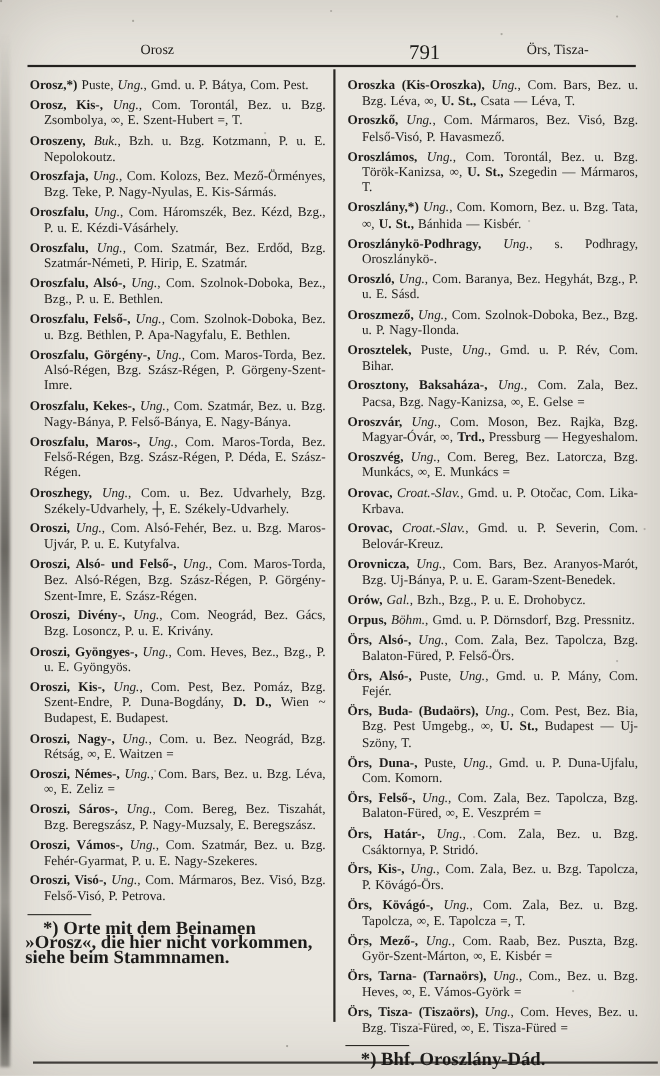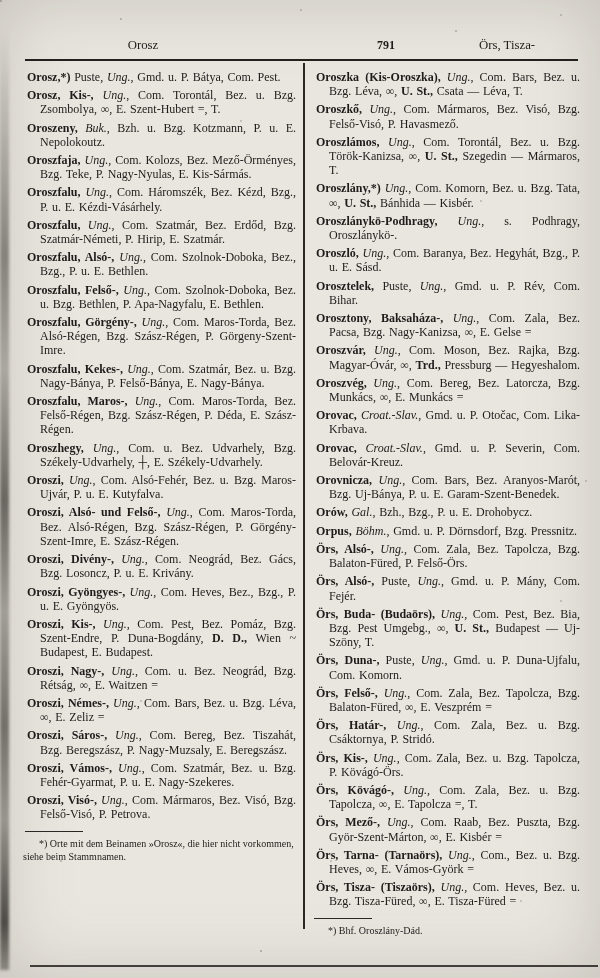--- a/index.html
+++ b/index.html
@@ -25,37 +25,37 @@
       240px 120px rgba(70,66,58,.3),480px 200px rgba(70,66,58,.3),
       90px 300px rgba(70,66,58,.3),540px 380px rgba(70,66,58,.35),
       200px 520px rgba(70,66,58,.3),560px 600px rgba(70,66,58,.3),
       140px 700px rgba(70,66,58,.3),430px 760px rgba(70,66,58,.3),
       260px 950px rgba(70,66,58,.4),380px 930px rgba(70,66,58,.3),
       520px 900px rgba(70,66,58,.3),60px 860px rgba(70,66,58,.35),
       330px 860px rgba(70,66,58,.3),585px 480px rgba(70,66,58,.3);}
   .running-header{position:absolute;top:38px;left:0;width:600px;height:18px;
     font-size:12.8px;padding-left:38px;}
   .rh-left{position:absolute;left:143px;transform:translateX(-50%);}
-  .rh-center{position:absolute;left:386px;transform:translateX(-50%);font-size:12px;font-weight:bold;}
+  .rh-center{position:absolute;left:386px;transform:translateX(-50%);font-size:19px;}
   .rh-right{position:absolute;left:507px;transform:translateX(-50%);}
   .header-rule{position:absolute;top:59px;left:25px;width:553px;height:2px;
     background:#23211e;}
   .column-divider{position:absolute;top:63px;left:303px;width:1.6px;height:866px;
     background:#2a2824;}
   .col{position:absolute;top:66px;}
   .col-left{left:23px;width:277px;}
   .col-right{left:312px;width:272px;}
   .entry{margin:4px;padding-left:13px;text-indent:-13px;
     text-align:justify;font-size:12px;line-height:14.2px;
     word-spacing:.06em;}
   .seg-b{font-weight:bold;}
   .seg-i{font-style:italic;}
   .fn-rule{width:58px;height:0;border-top:1.4px solid #2a2824;
     margin:9px 0 5px 2px;}
-  .footnote{font-size:10px;font-weight:normal;line-height:13px;
+  .footnote{font-size:17px;font-weight:bold;line-height:13px;
     text-indent:16px;margin:0;}
   .bottom-edge-line{position:absolute;top:965px;left:30px;width:568px;height:1.8px;
     background:rgba(26,24,21,.8);}
 </style>
 </head>
 <body>
 
 <div class="vignette"></div>
 <div class="scan-edge"></div>
 <div class="speckles"></div>
@@ -98,20 +98,21 @@
 </div>
 
 <div class="col col-right">
   <div>
       <p class="entry"><span class="seg-b">Oroszka (Kis-Oroszka),</span><span class="seg-i"> Ung.</span><span class="seg-r">, Com. Bars, Bez. u. Bzg. Léva, ∞, </span><span class="seg-b">U. St.,</span><span class="seg-r"> Csata — Léva, T.</span></p>
       <p class="entry"><span class="seg-b">Oroszkő,</span><span class="seg-i"> Ung.</span><span class="seg-r">, Com. Mármaros, Bez. Visó, Bzg. Felső-Visó, P. Havasmező.</span></p>
       <p class="entry"><span class="seg-b">Oroszlámos,</span><span class="seg-i"> Ung.</span><span class="seg-r">, Com. Torontál, Bez. u. Bzg. Török-Kanizsa, ∞, </span><span class="seg-b">U. St.,</span><span class="seg-r"> Szegedin — Mármaros, T.</span></p>
       <p class="entry"><span class="seg-b">Oroszlány,*)</span><span class="seg-i"> Ung.</span><span class="seg-r">, Com. Komorn, Bez. u. Bzg. Tata, ∞, </span><span class="seg-b">U. St.,</span><span class="seg-r"> Bánhida — Kisbér.</span></p>
       <p class="entry"><span class="seg-b">Oroszlánykö-Podhragy,</span><span class="seg-i"> Ung.</span><span class="seg-r">, s. Podhragy, Oroszlánykö-.</span></p>
       <p class="entry"><span class="seg-b">Oroszló,</span><span class="seg-i"> Ung.</span><span class="seg-r">, Com. Baranya, Bez. Hegyhát, Bzg., P. u. E. Sásd.</span></p>
+      <p class="entry"><span class="seg-b">Oroszmező,</span><span class="seg-i"> Ung.</span><span class="seg-r">, Com. Szolnok-Doboka, Bez., Bzg. u. P. Nagy-Ilonda.</span></p>
       <p class="entry"><span class="seg-b">Orosztelek,</span><span class="seg-r"> Puste, </span><span class="seg-i">Ung.</span><span class="seg-r">, Gmd. u. P. Rév, Com. Bihar.</span></p>
       <p class="entry"><span class="seg-b">Orosztony, Baksaháza-,</span><span class="seg-i"> Ung.</span><span class="seg-r">, Com. Zala, Bez. Pacsa, Bzg. Nagy-Kanizsa, ∞, E. Gelse =</span></p>
       <p class="entry"><span class="seg-b">Oroszvár,</span><span class="seg-i"> Ung.</span><span class="seg-r">, Com. Moson, Bez. Rajka, Bzg. Magyar-Óvár, ∞, </span><span class="seg-b">Trd.,</span><span class="seg-r"> Pressburg — Hegyeshalom.</span></p>
       <p class="entry"><span class="seg-b">Oroszvég,</span><span class="seg-i"> Ung.</span><span class="seg-r">, Com. Bereg, Bez. Latorcza, Bzg. Munkács, ∞, E. Munkács =</span></p>
       <p class="entry"><span class="seg-b">Orovac,</span><span class="seg-i"> Croat.-Slav.</span><span class="seg-r">, Gmd. u. P. Otočac, Com. Lika-Krbava.</span></p>
       <p class="entry"><span class="seg-b">Orovac,</span><span class="seg-i"> Croat.-Slav.</span><span class="seg-r">, Gmd. u. P. Severin, Com. Belovár-Kreuz.</span></p>
       <p class="entry"><span class="seg-b">Orovnicza,</span><span class="seg-i"> Ung.</span><span class="seg-r">, Com. Bars, Bez. Aranyos-Marót, Bzg. Uj-Bánya, P. u. E. Garam-Szent-Benedek.</span></p>
       <p class="entry"><span class="seg-b">Orów,</span><span class="seg-i"> Gal.</span><span class="seg-r">, Bzh., Bzg., P. u. E. Drohobycz.</span></p>
       <p class="entry"><span class="seg-b">Orpus,</span><span class="seg-i"> Böhm.</span><span class="seg-r">, Gmd. u. P. Dörnsdorf, Bzg. Pressnitz.</span></p>
       <p class="entry"><span class="seg-b">Örs, Alsó-,</span><span class="seg-i"> Ung.</span><span class="seg-r">, Com. Zala, Bez. Tapolcza, Bzg. Balaton-Füred, P. Felső-Örs.</span></p>

